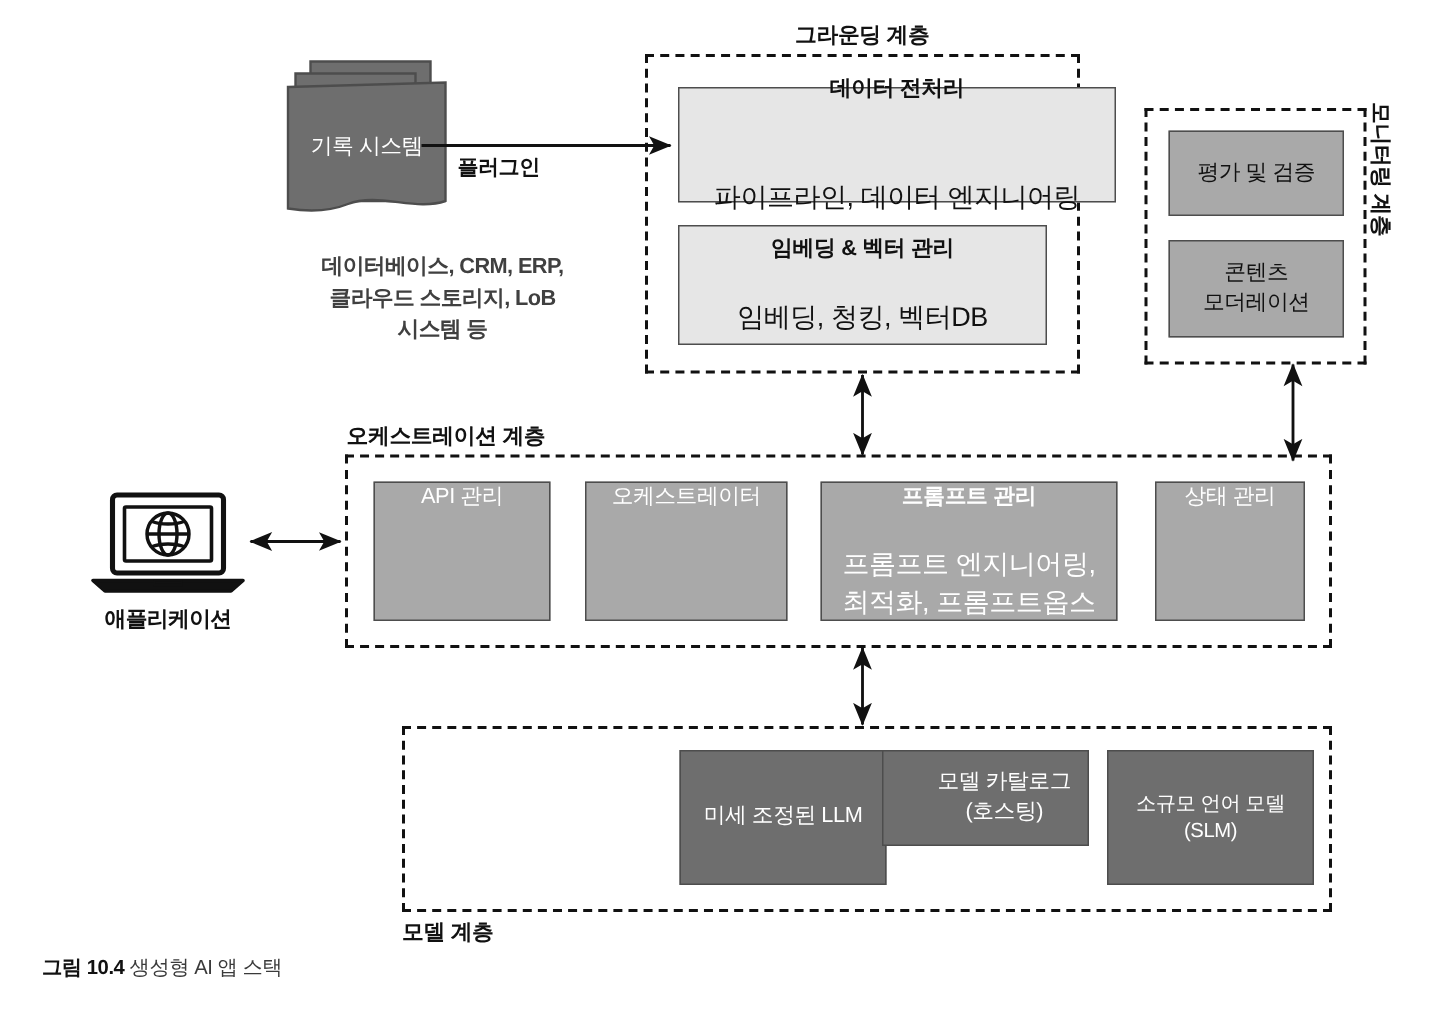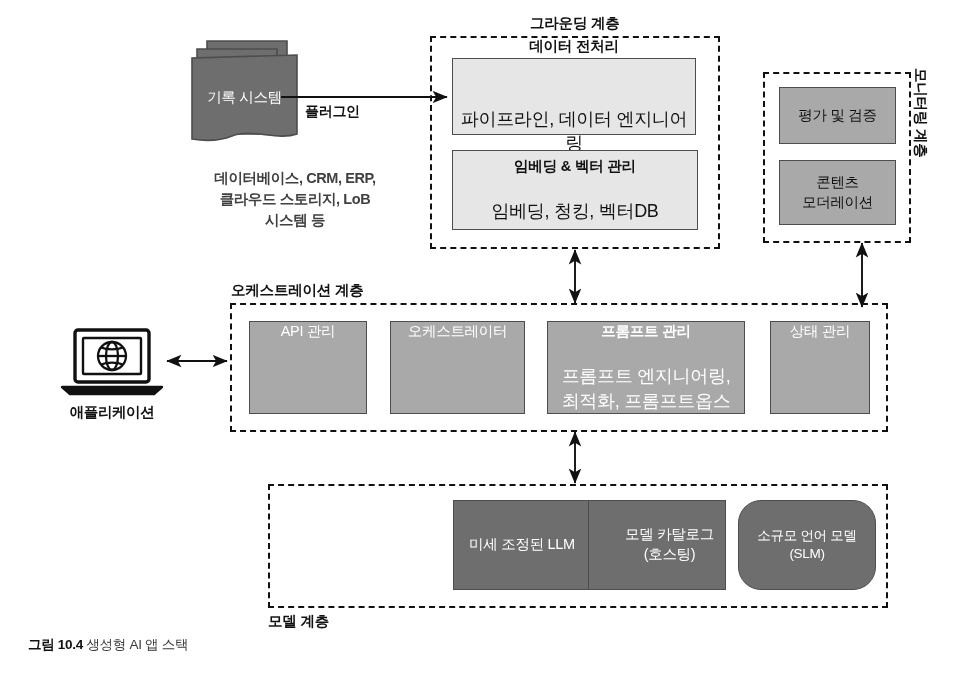--- a/index.html
+++ b/index.html
@@ -211,21 +211,21 @@
 시스템 등</div>
 
   <div class="edge-label" style="left:305px; top:103px;">플러그인</div>
 
   <div class="app-label" style="left:42px; top:403px; width:140px;">애플리케이션</div>
 
   <div class="layer-title" style="left:530px; top:14px;">그라운딩 계층</div>
 
   <div class="dashed-box" style="left:430px; top:36px; width:290px; height:213px;"></div>
 
-  <div class="node light" style="left:452px; top:58px; width:244px; height:77px;gap:28px;">
+  <div class="node light" style="left:452px; top:58px; width:292px; height:77px;gap:28px;">
     <div class="title">데이터 전처리</div>
     <div class="sub">파이프라인, 데이터 엔지니어링</div>
   </div>
 
   <div class="node light" style="left:452px; top:150px; width:246px; height:80px;">
     <div class="title">임베딩 &amp; 벡터 관리</div>
     <div class="sub">임베딩, 청킹, 벡터DB</div>
   </div>
 
   <div class="layer-title-vert" style="left:930px; top:68px;">모니터링 계층</div>
@@ -263,26 +263,26 @@
     <div class="plain">상태 관리</div>
   </div>
 
   <div class="dashed-box" style="left:268px; top:484px; width:620px; height:124px;"></div>
 
 
   <div class="node dark" style="left:453px; top:500px; width:138px; height:90px;">
     <div class="plain">미세 조정된 LLM</div>
   </div>
 
-  <div class="node dark" style="left:588px; top:500px; width:138px; height:90px;padding-left:25px;">
+  <div class="node dark" style="left:588px; top:500px; width:138px; height:64px;padding-left:25px;">
     <div class="plain" style="white-space:pre-line;">모델 카탈로그
 (호스팅)</div>
   </div>
 
-  <div class="node dark" style="left:738px; top:500px; width:138px; height:90px;border-radius:23px;">
+  <div class="node dark" style="left:738px; top:500px; width:138px; height:90px;">
     <div class="plain small" style="white-space:pre-line;">소규모 언어 모델
 (SLM)</div>
   </div>
 
   <div class="layer-title" style="left:268px; top:612px;">모델 계층</div>
 
   <div class="caption" style="left:28px; top:636px;">
     <span class="num">그림 10.4</span><span> </span><span class="txt">생성형 AI 앱 스택</span>
   </div>
 

